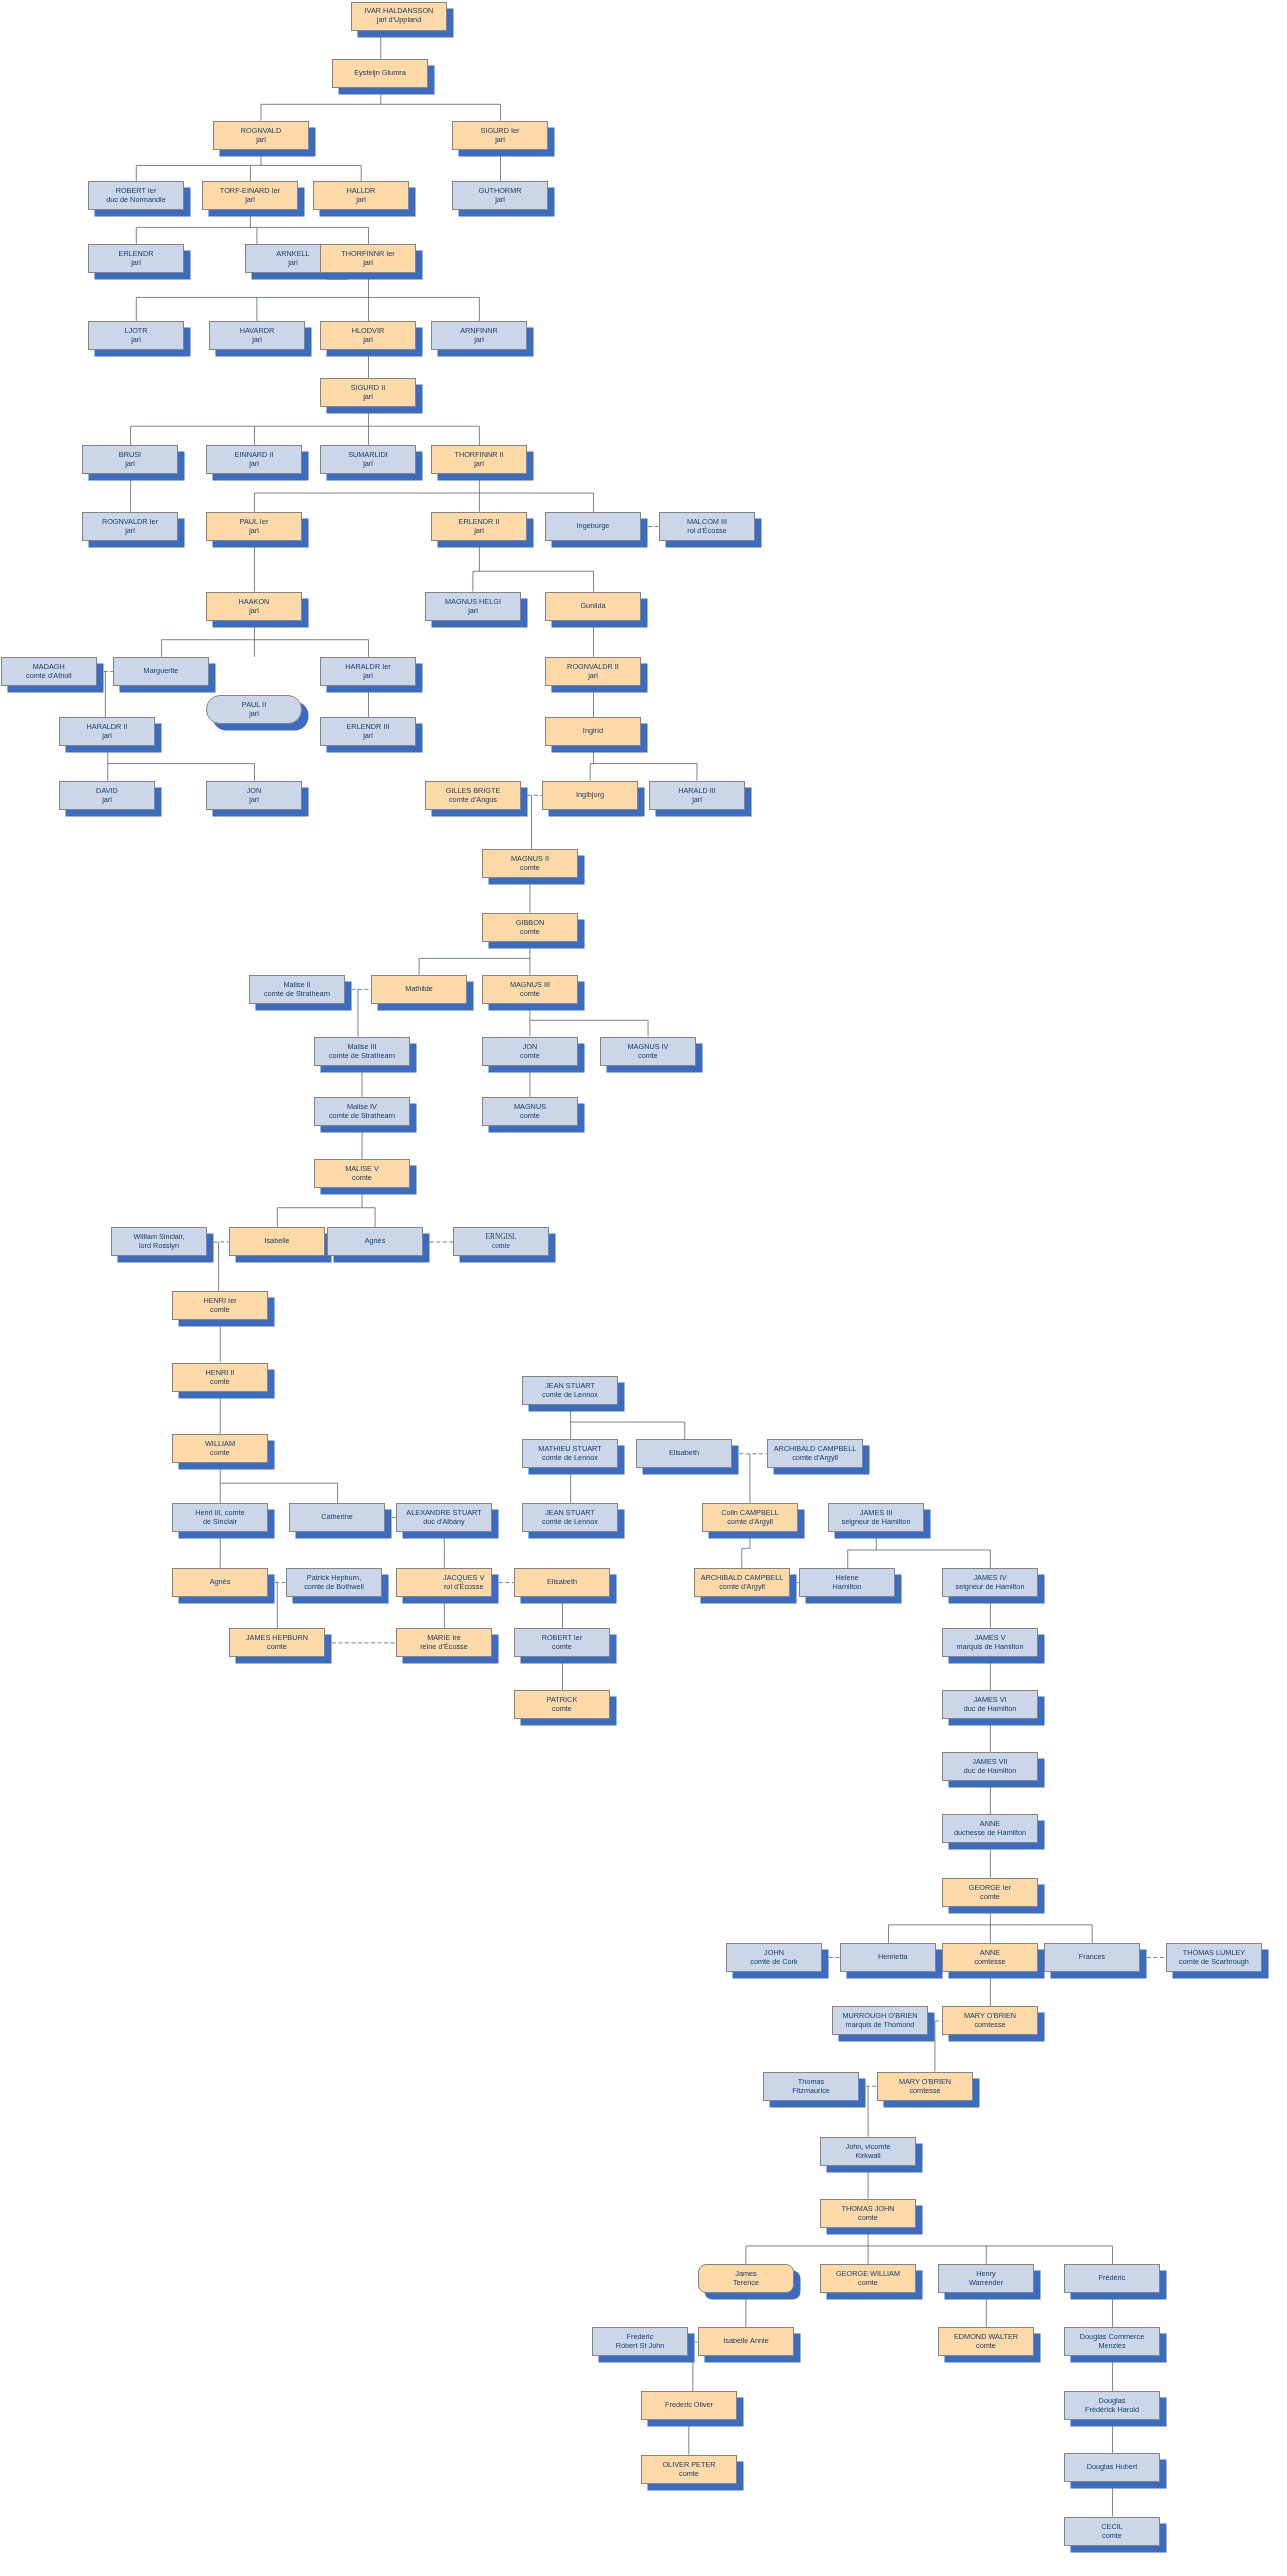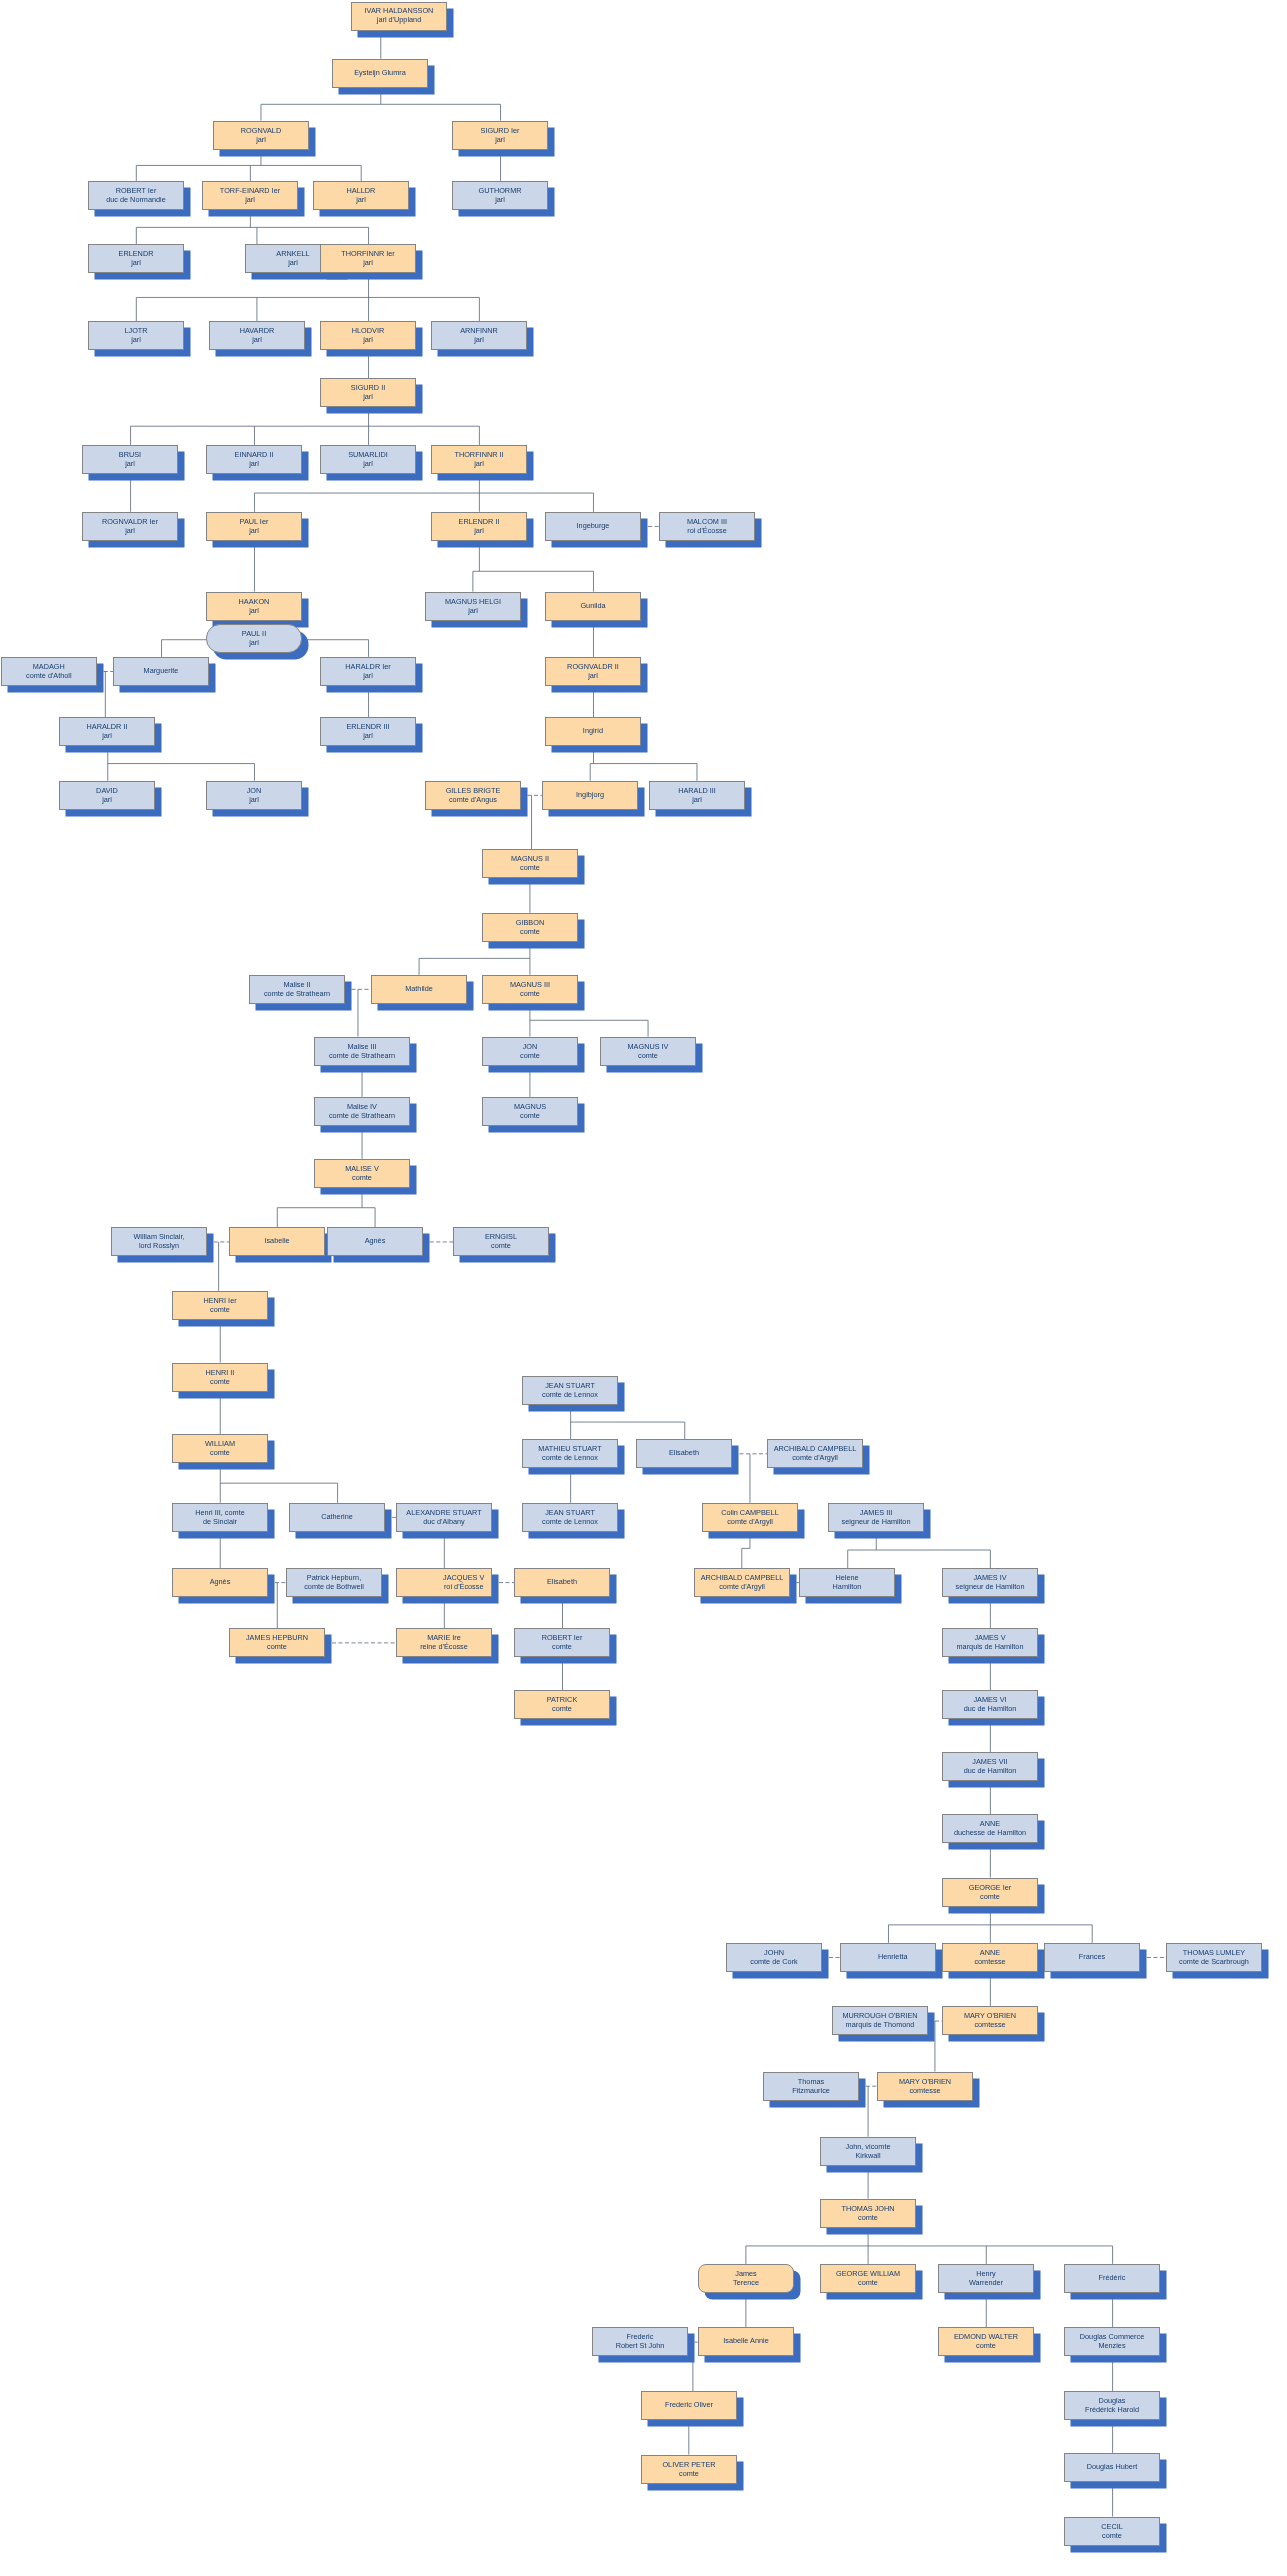--- a/index.html
+++ b/index.html
@@ -267,21 +267,21 @@
       <div class="node orange" style="left: 545px; top: 592px;">
         <span class="line">Gunilda</span>
       </div>
       <div class="node blue" style="left: 0.8px; top: 657px;">
         <span class="line">MADAGH</span>
         <span class="line">comte d'Atholl</span>
       </div>
       <div class="node blue" style="left: 113px; top: 657px;">
         <span class="line">Marguerite</span>
       </div>
-      <div class="node blue" style="left: 206px; top: 624px; border-radius: 14px;">
+      <div class="node blue" style="left: 206px; top: 695px; border-radius: 14px;">
         <span class="line">PAUL II</span>
         <span class="line">jarl</span>
       </div>
       <div class="node blue" style="left: 320px; top: 657px;">
         <span class="line">HARALDR Ier</span>
         <span class="line">jarl</span>
       </div>
       <div class="node orange" style="left: 545px; top: 657px;">
         <span class="line">ROGNVALDR II</span>
         <span class="line">jarl</span>
@@ -362,21 +362,21 @@
       <div class="node blue" style="left: 111px; top: 1227px;">
         <span class="line">William Sinclair,</span>
         <span class="line">lord Rosslyn</span>
       </div>
       <div class="node orange" style="left: 229px; top: 1227px;">
         <span class="line">Isabelle</span>
       </div>
       <div class="node blue" style="left: 327px; top: 1227px;">
         <span class="line">Agnès</span>
       </div>
-      <div class="node blue" style="left: 453px; top: 1227px;">
+      <div class="node blue" style="left: 453px; top: 1227px; font-family: Liberation Serif, serif;">
         <span class="line">ERNGISL</span>
         <span class="line">comte</span>
       </div>
       <div class="node orange" style="left: 172px; top: 1291px;">
         <span class="line">HENRI Ier</span>
         <span class="line">comte</span>
       </div>
       <div class="node orange" style="left: 172px; top: 1363px;">
         <span class="line">HENRI II</span>
         <span class="line">comte</span>

